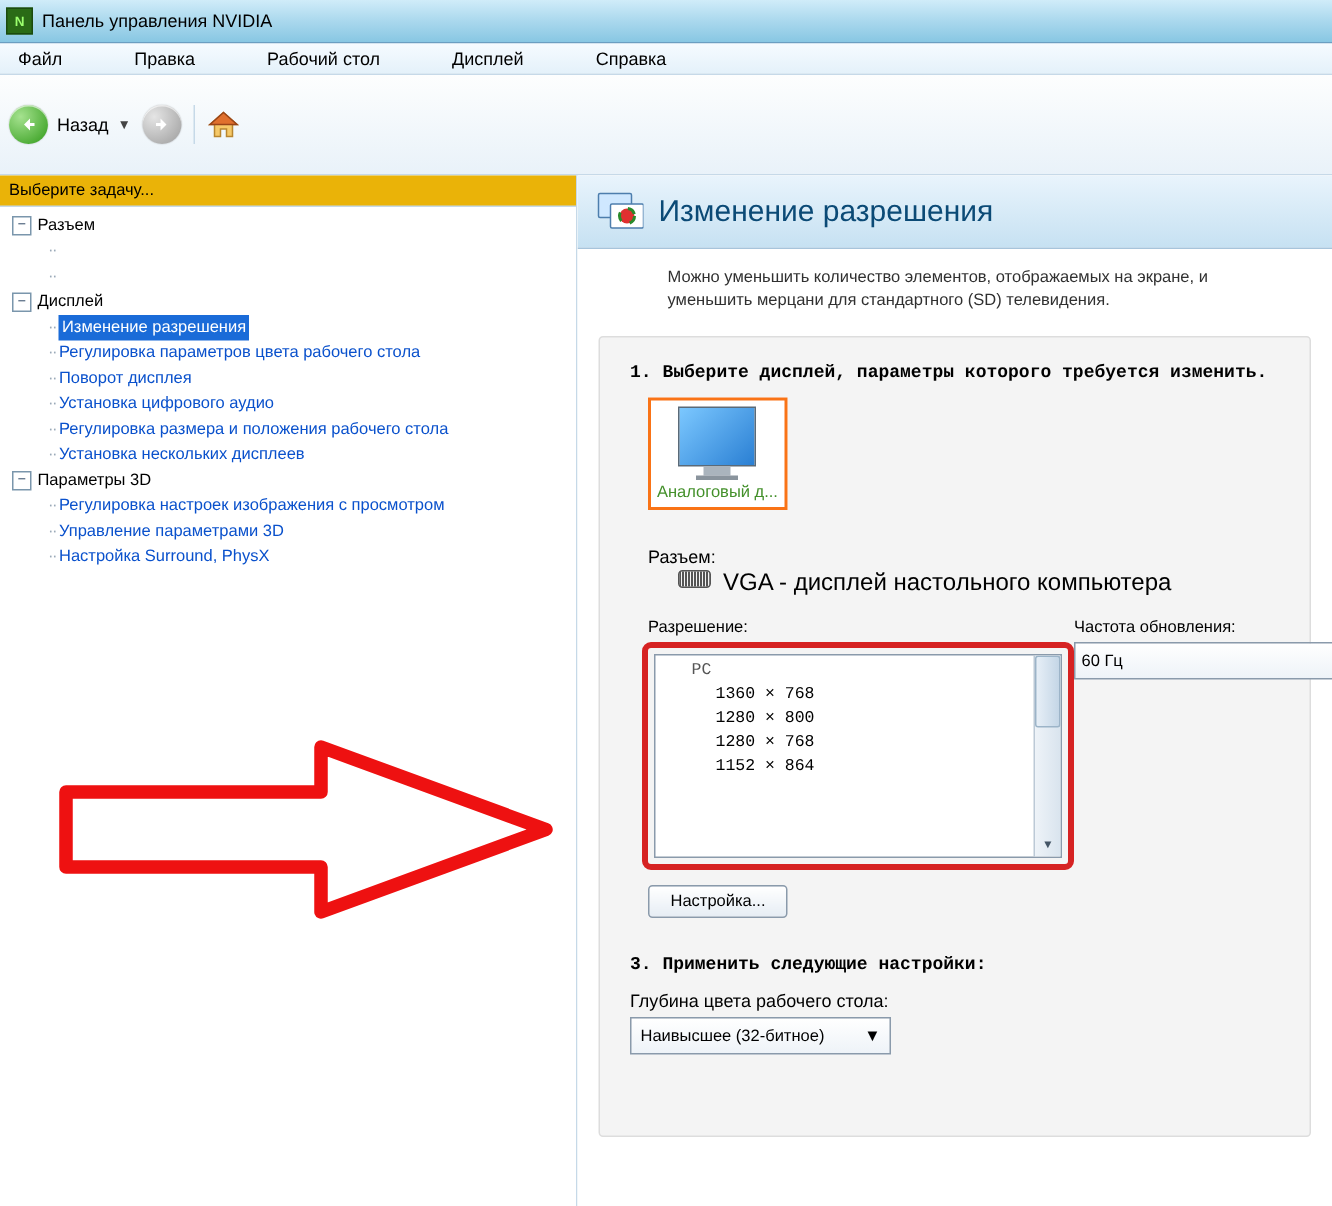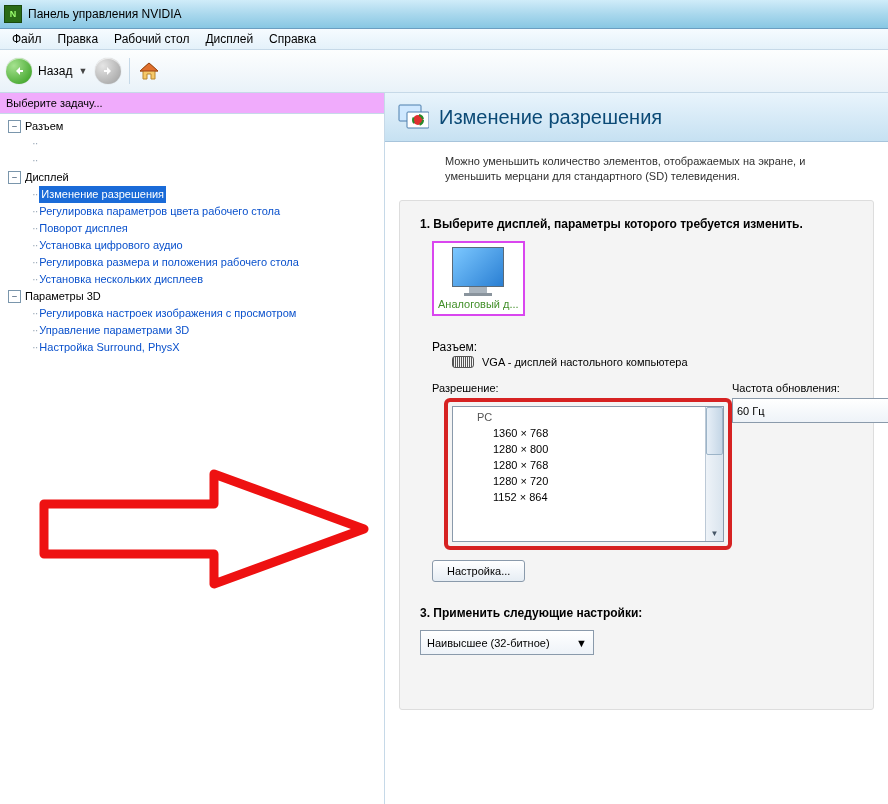--- a/index.html
+++ b/index.html
@@ -2,74 +2,74 @@
 <html><head>
 <meta charset="utf-8">
 <style>
   html,body{margin:0;padding:0;font-family:"Segoe UI",Tahoma,Arial,sans-serif;font-size:12px;color:#000;background:#fff;height:100%;}
   .window{width:888px;height:804px;position:relative;overflow:hidden;background:#fff;}
   
   .titlebar{height:28px;background:linear-gradient(to bottom,#d0ecf9 0%,#aad8ed 50%,#88c7e3 100%);display:flex;align-items:center;padding:0 4px;border-bottom:1px solid #6b9ec1;}
   .titlebar .appicon{width:16px;height:16px;background:#2a6b16;border:1px solid #1a4a0e;margin-right:6px;display:flex;align-items:center;justify-content:center;font-size:9px;color:#9cff6e;font-weight:bold;}
   .titlebar .title{font-size:12px;color:#000;}
   
-  .menubar{height:20px;background:linear-gradient(to bottom,#f6fbff,#e4f1fa);display:flex;align-items:center;padding:0 4px;border-bottom:1px solid #c6d9e8;}
+  .menubar{height:20px;background:linear-gradient(to bottom,#f6fbff,#e4f1fa);display:flex;align-items:center;padding:0 4px;border-bottom:1px solid #c6d9e8;gap:32px;}
   .menubar .menuitem{padding:2px 8px;cursor:default;}
   
-  .toolbar{height:34px;background:linear-gradient(to bottom,#fdfefe,#e9f2f9);display:flex;align-items:center;padding:4px 6px;border-bottom:1px solid #c6d9e8;text-align:center;}
+  .toolbar{height:34px;background:linear-gradient(to bottom,#fdfefe,#e9f2f9);display:flex;align-items:center;padding:16px 6px;border-bottom:1px solid #c6d9e8;text-align:center;}
   .navbtn{width:26px;height:26px;border-radius:50%;display:flex;align-items:center;justify-content:center;margin-right:2px;box-shadow:0 0 1px rgba(0,0,0,.3),inset 0 1px 0 rgba(255,255,255,.6);}
   .navbtn.back{background:radial-gradient(circle at 30% 30%,#a5e28f,#2f9a18);} 
   .navbtn.back svg{fill:#fff;}
   .navbtn.fwd{background:radial-gradient(circle at 30% 30%,#e5e5e5,#9c9c9c);} 
   .navbtn.fwd svg{fill:#fff;}
   .toolbar .navlabel{margin:0 4px;}
   .toolbar .caret{font-size:9px;color:#444;margin-left:2px;margin-right:8px;}
   .toolbar .sep{width:1px;height:26px;background:#c6d9e8;margin:0 6px;}
   .homebtn{width:26px;height:26px;display:flex;align-items:center;justify-content:center;}
   
   .content{display:flex;height:calc(100% - 82px);}
   .leftpane{width:384px;border-right:1px solid #c6d9e8;display:flex;flex-direction:column;position:relative;}
-  .taskheader{padding:4px 6px;background:#f0abfc;border-bottom:1px solid #c6d9e8;font-size:11px;}
+  .taskheader{padding:4px 6px;background:#eab308;border-bottom:1px solid #c6d9e8;font-size:11px;}
   .tree{flex:1;overflow:auto;padding:4px 2px;font-size:11px;line-height:17px;position:relative;}
   .treeindent0{padding-left:6px;}
   .treeindent1{padding-left:30px;}
   .treerow{display:flex;align-items:center;white-space:nowrap;}
   .expander{width:11px;height:11px;border:1px solid #7a96ac;display:inline-flex;align-items:center;justify-content:center;margin-right:4px;font-size:9px;line-height:9px;background:#fff;color:#49607a;font-family:monospace;}
   .dots{color:#9aa9b8;margin-right:2px;letter-spacing:-1px;}
   .treelink{color:#0a51cc;cursor:default;}
   .treelink.selected{background:#1a6bd8;color:#fff;padding:0 2px;}
   .cat{color:#000;}
   
   .rightpane{flex:1;background:#fff;overflow:hidden;position:relative;}
   .pageheader{background:linear-gradient(to bottom,#e9f4fc 0%,#c6e1f2 100%);border-bottom:1px solid #a7c4db;padding:8px 12px;display:flex;align-items:center;}
   .pageheader .pageicon{width:32px;height:32px;margin-right:10px;position:relative;}
   .pageheader h1{margin:0;font-size:20px;font-weight:normal;color:#0b4a76;font-family:"Segoe UI",Tahoma,Arial,sans-serif;}
   .pagedesc{padding:12px 24px 16px 60px;font-size:11px;color:#303030;line-height:15px;}
   .panelbody{margin:0 14px 0 14px;background:#f4f4f4;border:1px solid #ddd;border-radius:3px;padding:16px 20px 30px 20px;}
   .step{margin-bottom:24px;}
-  .stepnum{font-weight:bold;font-size:12px;margin-bottom:10px;}
+  .stepnum{font-weight:bold;font-size:12px;margin-bottom:10px;font-family:Liberation Mono, monospace;}
   .sublabel{font-size:12px;margin:6px 0 2px 12px;}
-  .monitorbox{display:inline-block;border:2px solid #d946ef;padding:4px;background:#fff;margin-left:12px;text-align:center;}
+  .monitorbox{display:inline-block;border:2px solid #f97316;padding:4px;background:#fff;margin-left:12px;text-align:center;}
   .monitorbox .screen{width:50px;height:38px;background:linear-gradient(135deg,#7cc8ff,#2a7fd3);border:1px solid #5a6a78;margin:0 auto;}
   .monitorbox .stand{width:18px;height:6px;background:#aab4bd;margin:0 auto;}
   .monitorbox .base{width:28px;height:3px;background:#8a949d;margin:0 auto;}
   .monitorbox .mcap{color:#43902a;font-size:11px;margin-top:2px;}
-  .vga{display:flex;margin-left:12px;font-size:11px;padding-left:20px;}
+  .vga{display:flex;margin-left:12px;font-size:16px;padding-left:20px;}
   .vgaicon{width:20px;height:10px;border:1px solid #555;border-radius:3px;margin-right:8px;background:repeating-linear-gradient(to right,#555 0 1px,transparent 1px 2px);}
   .respanel{display:flex;align-items:flex-start;margin-top:6px;}
   .reslabel{font-size:11px;margin:8px 0 4px 12px;}
   .listbox{width:270px;height:134px;border:1px solid #8a9aab;background:#fff;overflow:hidden;position:relative;display:flex;}
   .listitems{flex:1;overflow:hidden;font-size:11px;padding-top:2px;}
   .lgroup{color:#555;padding:2px 0 2px 24px;}
   .lrow{padding:2px 0 2px 40px;}
   .lrow.sel{background:#1a6bd8;color:#fff;margin-left:14px;padding-left:26px;margin-right:4px;}
   .lsb{width:17px;background:linear-gradient(to right,#eef3f8,#d9e4ee);border-left:1px solid #bcc9d6;position:relative;}
   .lsb .thumb{position:absolute;top:0;left:0;right:0;height:46px;background:linear-gradient(to right,#e7eff7,#c4d6e6);border:1px solid #9cb4c8;border-radius:2px;}
   .lsb .downbtn{position:absolute;bottom:0;left:0;right:0;height:16px;display:flex;align-items:center;justify-content:center;font-size:8px;color:#456;}
-  .highlightbox{border:4px solid #d62222;border-radius:6px;padding:4px;margin-left:24px;}
+  .highlightbox{border:4px solid #d62222;border-radius:6px;padding:4px;margin-left:8px;font-family:Liberation Mono, monospace;}
   .ratecol{margin-left:0;}
   .ratesel{width:170px;height:21px;border:1px solid #8a9aab;background:linear-gradient(to bottom,#fff,#eef3f8);font-size:11px;padding:1px 4px;display:flex;align-items:center;justify-content:space-between;margin-top:2px;}
   .btn{display:inline-block;border:1px solid #8a9aab;border-radius:3px;background:linear-gradient(to bottom,#fff,#e6edf4);padding:4px 14px;font-size:11px;margin-left:12px;margin-top:10px;}
   .depthsel{width:160px;height:21px;border:1px solid #8a9aab;background:linear-gradient(to bottom,#fff,#eef3f8);font-size:11px;padding:1px 6px;display:flex;align-items:center;justify-content:space-between;margin-left:0;margin-top:4px;}
   
   .annot-arrow{position:absolute;left:34px;top:340px;pointer-events:none;}
 </style>
 </head>
 <body>
 
@@ -215,21 +215,20 @@
           <div class="respanel">
             <div>
               <div class="reslabel">Разрешение:</div>
               <div class="highlightbox">
                 <div class="listbox">
                   <div class="listitems">
                     <div class="lgroup">PC</div>
                     <div class="lrow">1360 × 768</div>
                     <div class="lrow">1280 × 800</div>
                     <div class="lrow">1280 × 768</div>
-                    <div class="lrow">1280 × 720</div>
                     <div class="lrow">1152 × 864</div>
                   </div>
                   <div class="lsb">
                     <div class="thumb"></div>
                     <div class="downbtn">▼</div>
                   </div>
                 </div>
               </div>
               <div class="btn">Настройка...</div>
             </div>
@@ -238,20 +237,21 @@
               <div class="ratesel">
                 <span>60 Гц</span>
 
               </div>
             </div>
           </div>
         </div>
 
         <div class="step">
           <div class="stepnum">3. Применить следующие настройки:</div>
+          <div class="sublabel" style="margin-left:0">Глубина цвета рабочего стола:</div>
           <div class="depthsel">
             <span>Наивысшее (32-битное)</span>
             <span class="dd">▼</span>
           </div>
         </div>
 
       </div>
     </div>
 
   </div>

